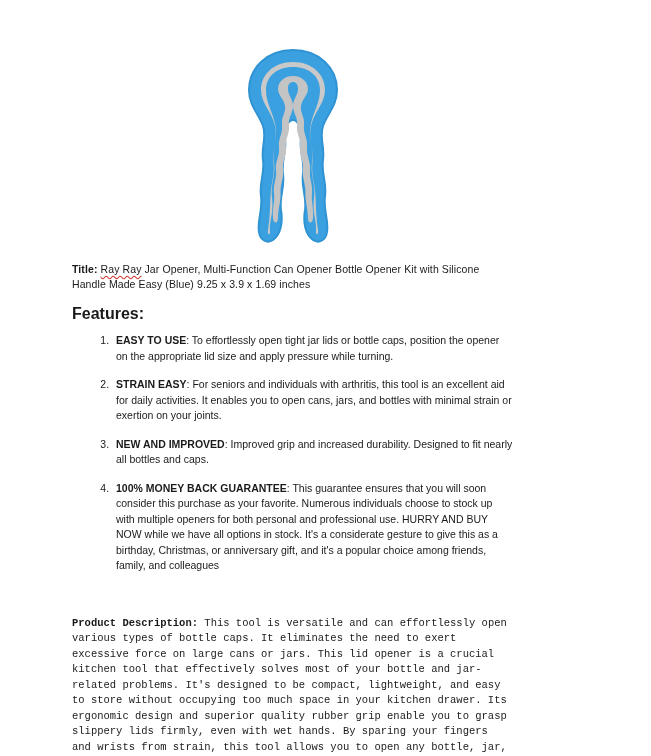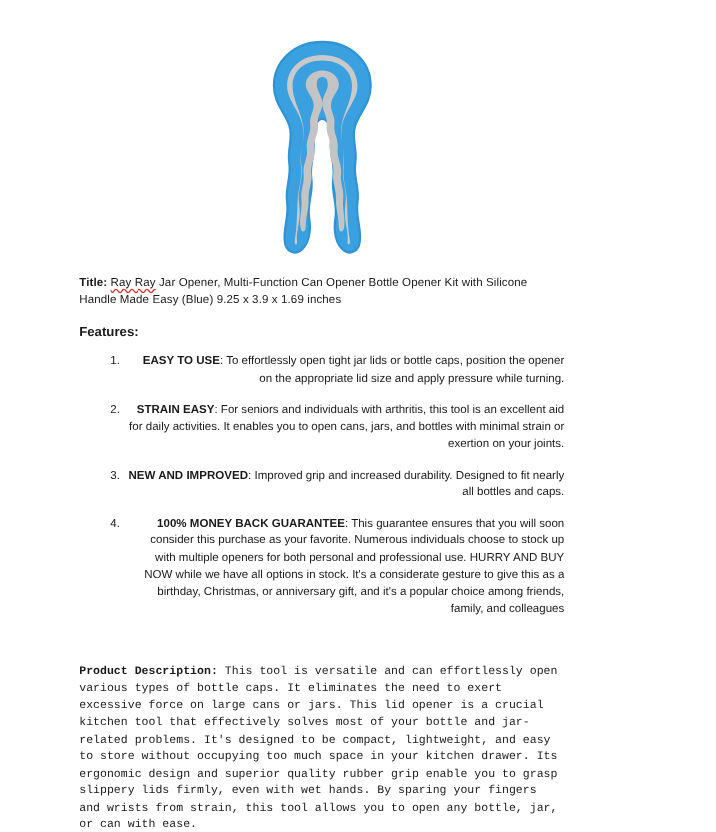--- a/index.html
+++ b/index.html
@@ -12,21 +12,21 @@
     height: 756px;
     font-family: "Liberation Sans", sans-serif;
     color: #1a1a1a;
     -webkit-font-smoothing: antialiased;
   }
   .page {
     position: relative;
     width: 585px;
     height: 756px;
     box-sizing: border-box;
-    padding: 0 72px 0 72px;
+    padding: 12px 72px 0 72px;
     overflow: hidden;
   }
 
   
   .image-block {
     padding-top: 34px;
     display: flex;
     justify-content: center;
     align-items: flex-start;
     height: 200px;
@@ -47,35 +47,34 @@
   }
   .spell-error {
     text-decoration: underline;
     text-decoration-style: wavy;
     text-decoration-color: #d0342c;
     text-underline-offset: 2px;
   }
 
   .features-head {
     margin-top: 14px;
-    font-size: 12px;
+    font-size: 16px;
     font-weight: bold;
     line-height: 15px;
   }
 
   ol.features {
     margin: 12px 0 0 0;
     padding-left: 40px;
     font-size: 10.5px;
     line-height: 15.5px;
   }
   ol.features > li {
     margin-bottom: 13px;
     padding-left: 4px;
-    text-align: right;
   }
   ol.features > li::marker {
     font-weight: normal;
   }
 
   .desc-para {
     margin-top: 42px;
     font-size: 10.5px;
     line-height: 15.5px;
     font-family: Liberation Mono, monospace;

